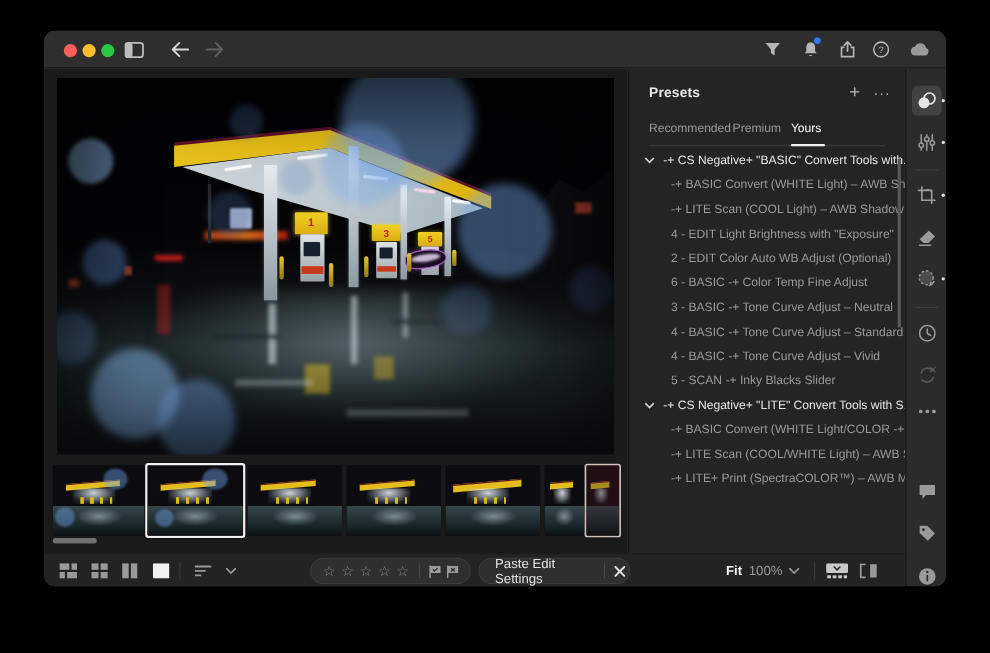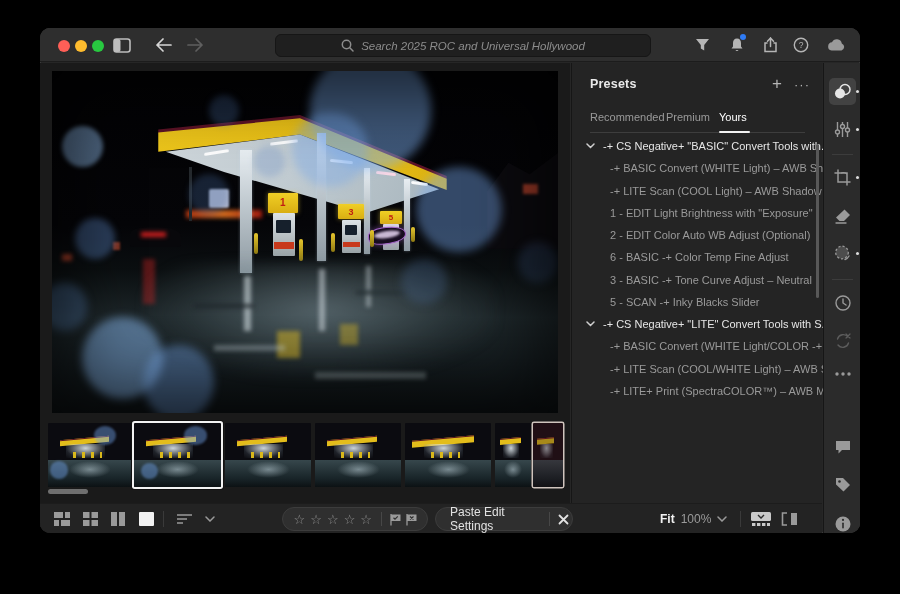--- a/index.html
+++ b/index.html
@@ -114,29 +114,20 @@
         <svg width="17" height="14" viewBox="0 0 17 14">
             <path d="M8 1 L2 7 L8 13 M2 7 H16" stroke="#d6d6d6" stroke-width="1.7" fill="none" stroke-linecap="round" stroke-linejoin="round"></path>
           </svg>
       </div>
       <div class="tb-icon" style="left:145px;">
         <svg width="17" height="14" viewBox="0 0 17 14">
             <path d="M9 1 L15 7 L9 13 M15 7 H1" stroke="#5f5f5f" stroke-width="1.7" fill="none" stroke-linecap="round" stroke-linejoin="round"></path>
           </svg>
       </div>
 
-      <div id="searchbar">
-        <span>
-          <svg width="13" height="13" viewBox="0 0 13 13">
-              <circle cx="5.5" cy="5.5" r="4.2" fill="none" stroke="#8c8c8c" stroke-width="1.5"></circle>
-              <path d="M8.8 8.8 L12 12" stroke="#8c8c8c" stroke-width="1.5" stroke-linecap="round"></path>
-            </svg>
-        </span>
-        <span>Search 2025 ROC and Universal Hollywood</span>
-      </div>
 
       <div class="tb-right" style="left:651px;">
         <svg width="15" height="14" viewBox="0 0 15 14">
             <path d="M1 1 H14 L9.2 7 V12.5 L5.8 10.5 V7 Z" fill="#b5b5b5"></path>
           </svg>
       </div>
       <div class="tb-right" style="left:686px;">
         <svg width="16" height="16" viewBox="0 0 16 16">
             <path d="M8 1.5 C5.4 1.5 4 3.5 4 6 L4 9.5 L2.5 11.5 H13.5 L12 9.5 L12 6 C12 3.5 10.6 1.5 8 1.5 Z M6.5 13 A1.6 1.6 0 0 0 9.5 13 Z" fill="#b5b5b5"></path>
           </svg>
@@ -333,30 +324,36 @@
               </svg>
             <span>-+ CS Negative+ "BASIC" Convert Tools with...</span>
           </div>
           <div class="prow child">
               <span>-+ BASIC Convert (WHITE Light) – AWB Shad...</span>
             </div>
           <div class="prow child">
               <span>-+ LITE Scan (COOL Light) – AWB Shadow Se...</span>
             </div>
           <div class="prow child">
-              <span>1 - EDIT Light Brightness with "Exposure"</span>
+              <span>4 - EDIT Light Brightness with "Exposure"</span>
             </div>
           <div class="prow child">
               <span>2 - EDIT Color Auto WB Adjust (Optional)</span>
             </div>
           <div class="prow child">
               <span>6 - BASIC -+ Color Temp Fine Adjust</span>
             </div>
           <div class="prow child">
               <span>3 - BASIC -+ Tone Curve Adjust – Neutral</span>
+            </div>
+          <div class="prow child">
+              <span>4 - BASIC -+ Tone Curve Adjust – Standard</span>
+            </div>
+          <div class="prow child">
+              <span>4 - BASIC -+ Tone Curve Adjust – Vivid</span>
             </div>
           <div class="prow child">
               <span>5 - SCAN -+ Inky Blacks Slider</span>
             </div>
           <div class="prow group">
             <svg class="chev" width="9" height="6" viewBox="0 0 9 6">
                 <path d="M1 1 L4.5 4.5 L8 1" stroke="#cfcfcf" stroke-width="1.5" fill="none" stroke-linecap="round"></path>
               </svg>
             <span>-+ CS Negative+ "LITE" Convert Tools with S...</span>
           </div>

